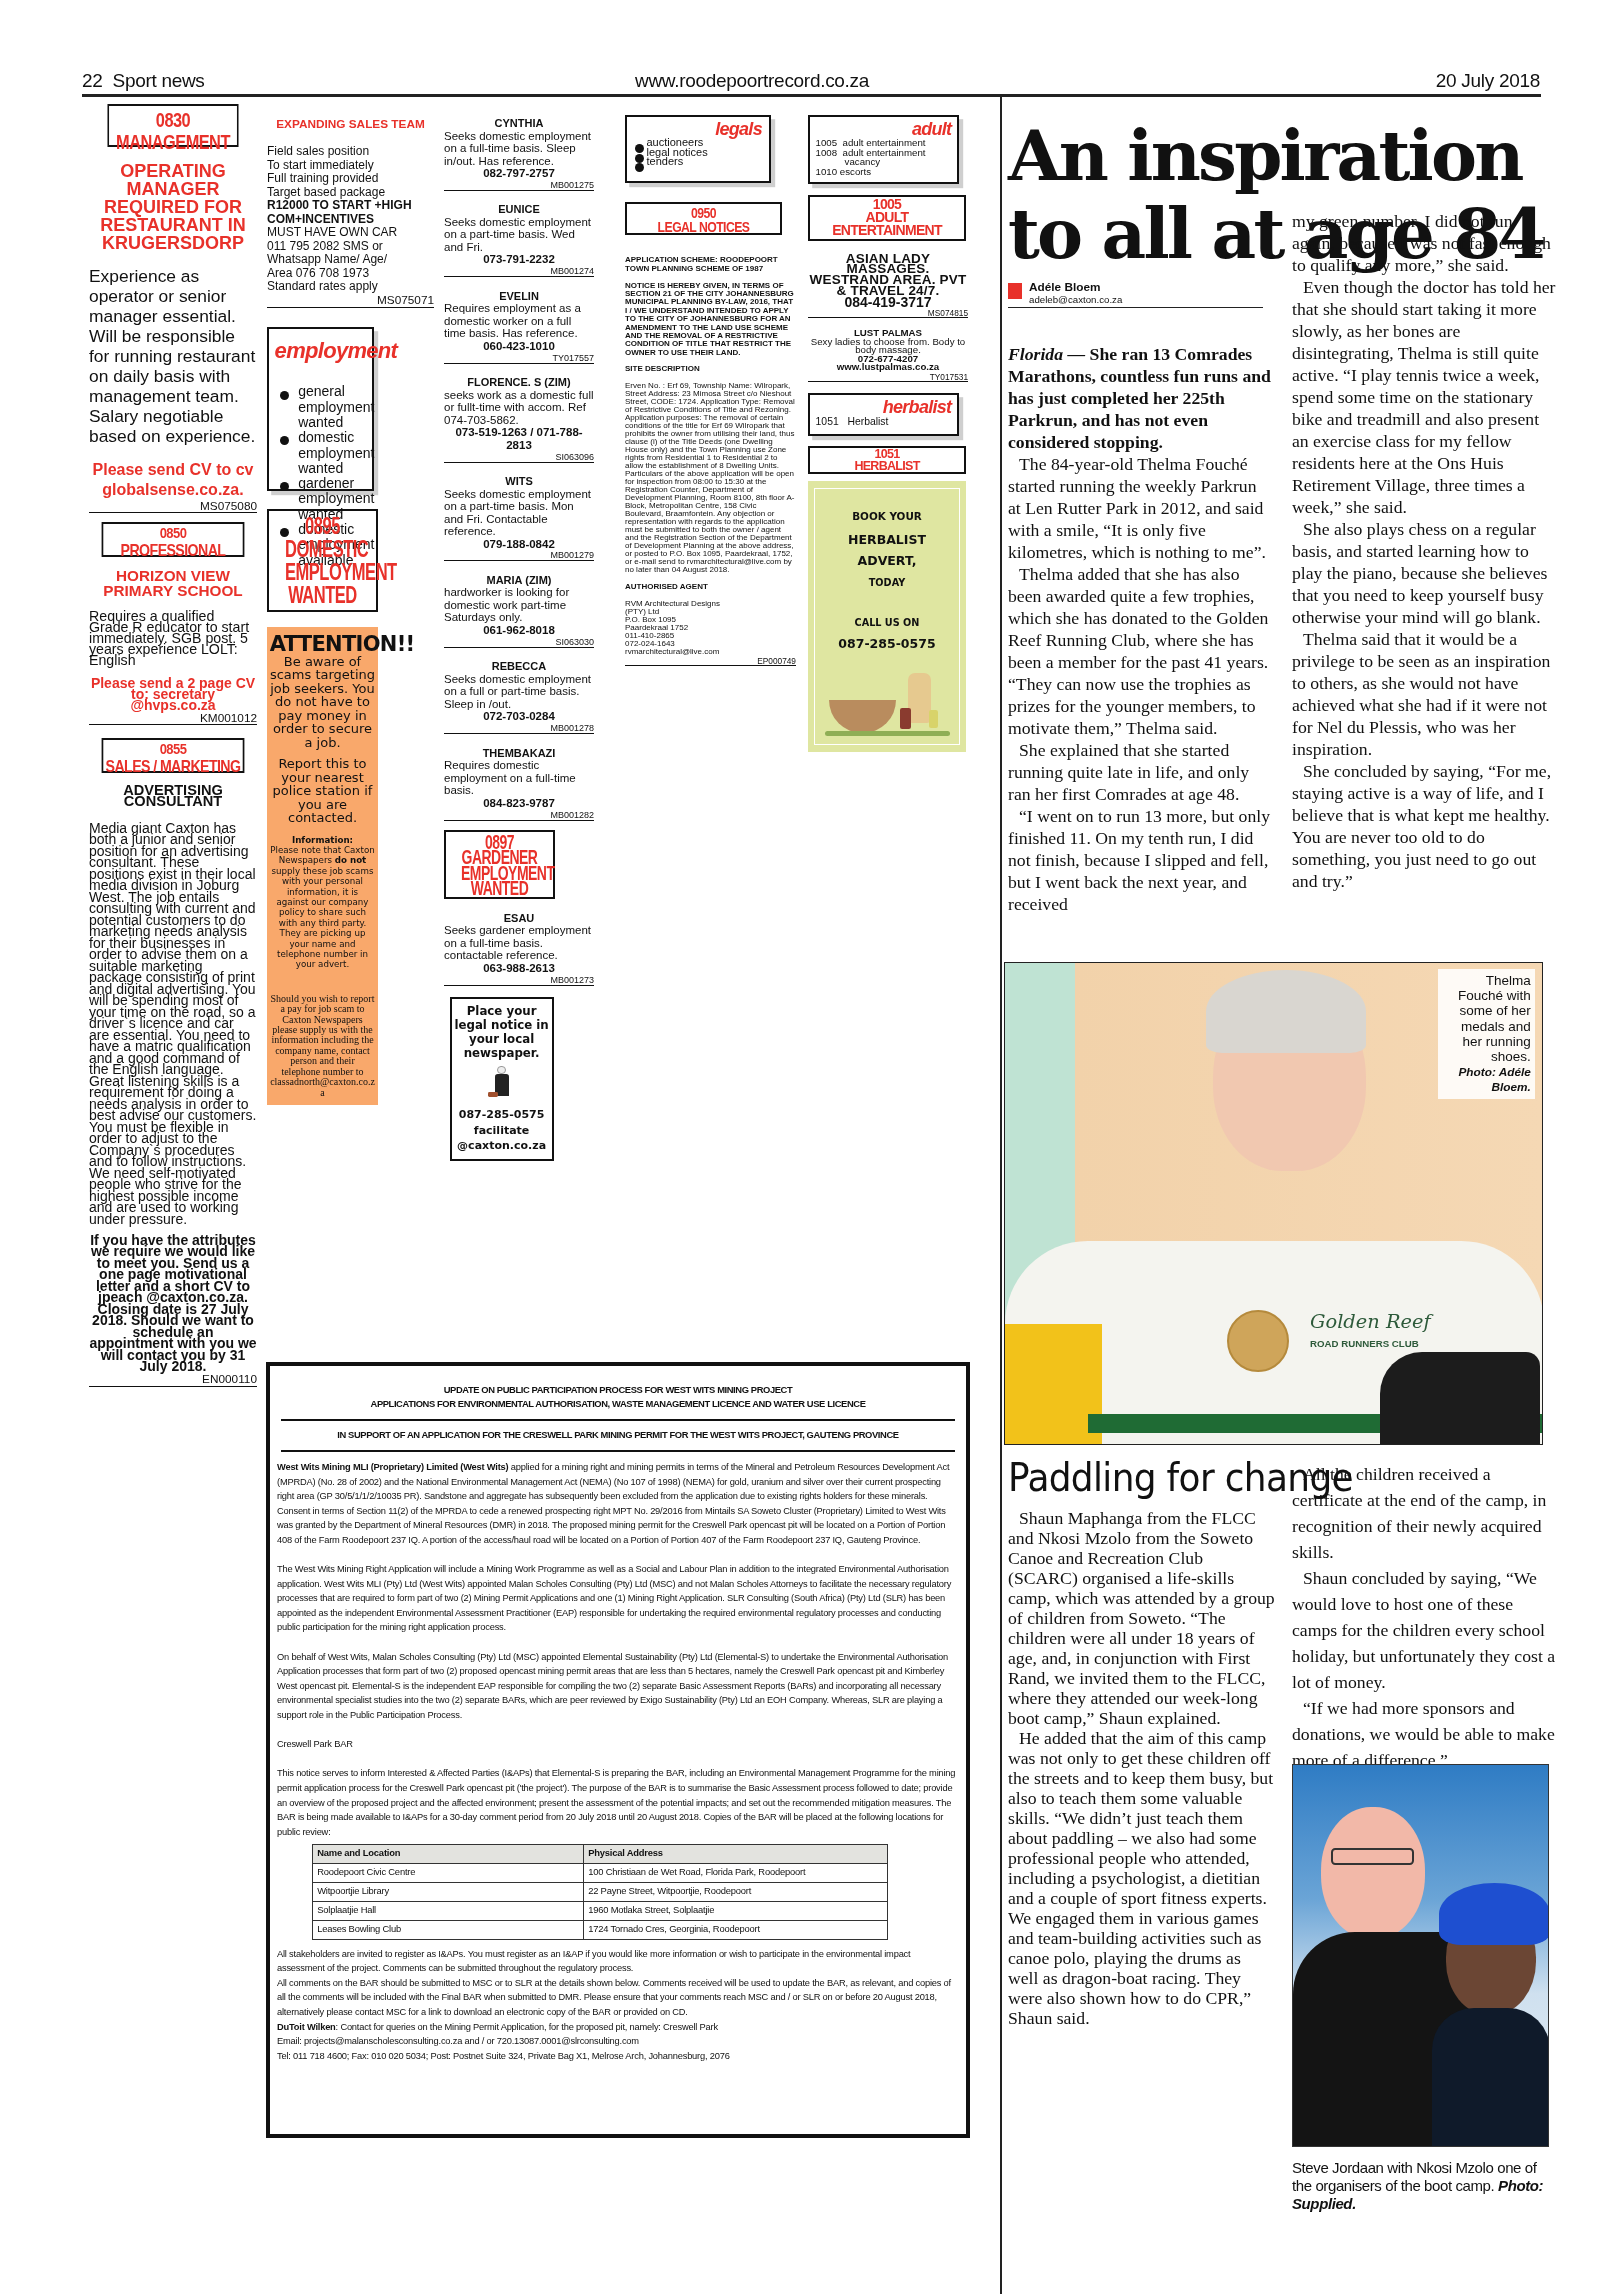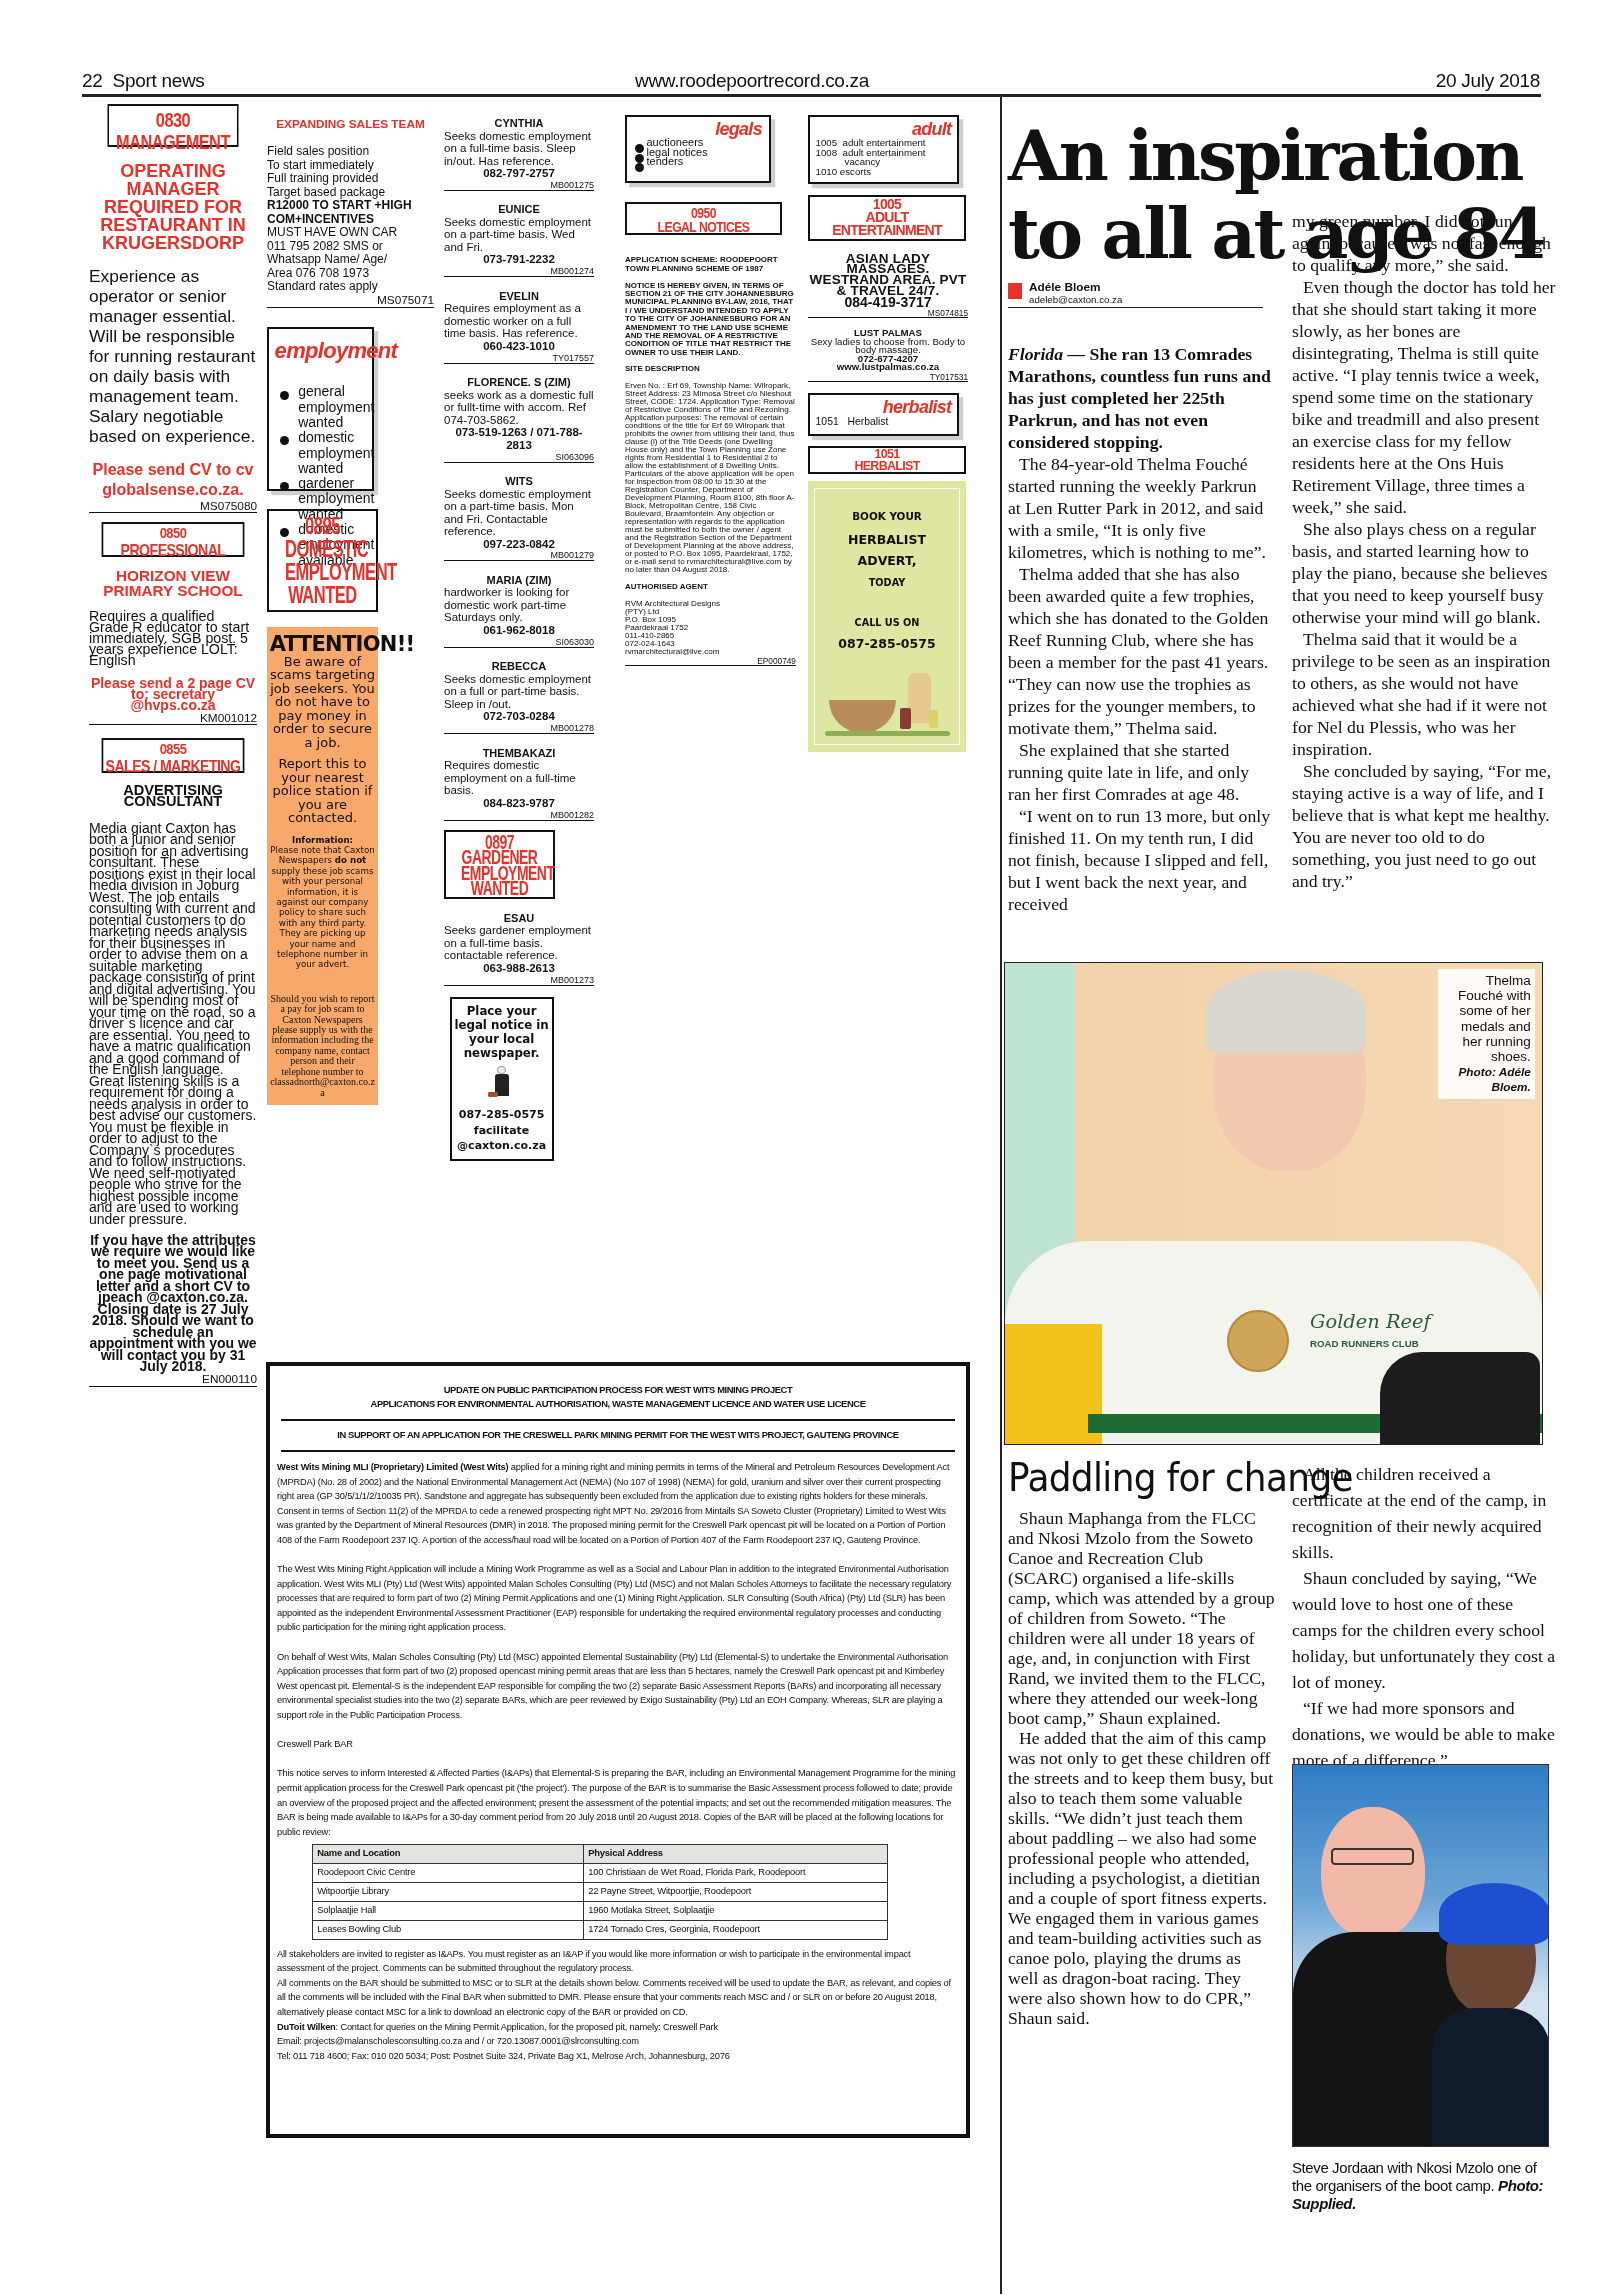--- a/index.html
+++ b/index.html
@@ -147,21 +147,21 @@
   </div>
   <div style="margin-top:12.5px">
     <div class="ctr b" style="font-size:11px;line-height:12.5px">FLORENCE. S (ZIM)</div>
     <div style="font-size:11.5px;line-height:12.5px">seeks work as a domestic full or fullt-time with accom. Ref 074-703-5862.</div>
     <div class="ctr b" style="font-size:11.5px;line-height:12.5px">073-519-1263 / 071-788-2813</div>
     <div class="ref" style="font-size:9px">SI063096</div>
   </div>
   <div style="margin-top:12.5px">
     <div class="ctr b" style="font-size:11px;line-height:12.5px">WITS</div>
     <div style="font-size:11.5px;line-height:12.5px">Seeks domestic employment on a part-time basis. Mon and Fri. Contactable reference.</div>
-    <div class="ctr b" style="font-size:11.5px;line-height:12.5px">097-223-0842</div>
+    <div class="ctr b" style="font-size:11.5px;line-height:12.5px">079-188-0842</div>
     <div class="ref" style="font-size:9px">MB001279</div>
   </div>
   <div style="margin-top:12.5px">
     <div class="ctr b" style="font-size:11px;line-height:12.5px">MARIA (ZIM)</div>
     <div style="font-size:11.5px;line-height:12.5px">hardworker is looking for domestic work part-time Saturdays only.</div>
     <div class="ctr b" style="font-size:11.5px;line-height:12.5px">061-962-8018</div>
     <div class="ref" style="font-size:9px">SI063030</div>
   </div>
   <div style="margin-top:12.5px">
     <div class="ctr b" style="font-size:11px;line-height:12.5px">REBECCA</div>

